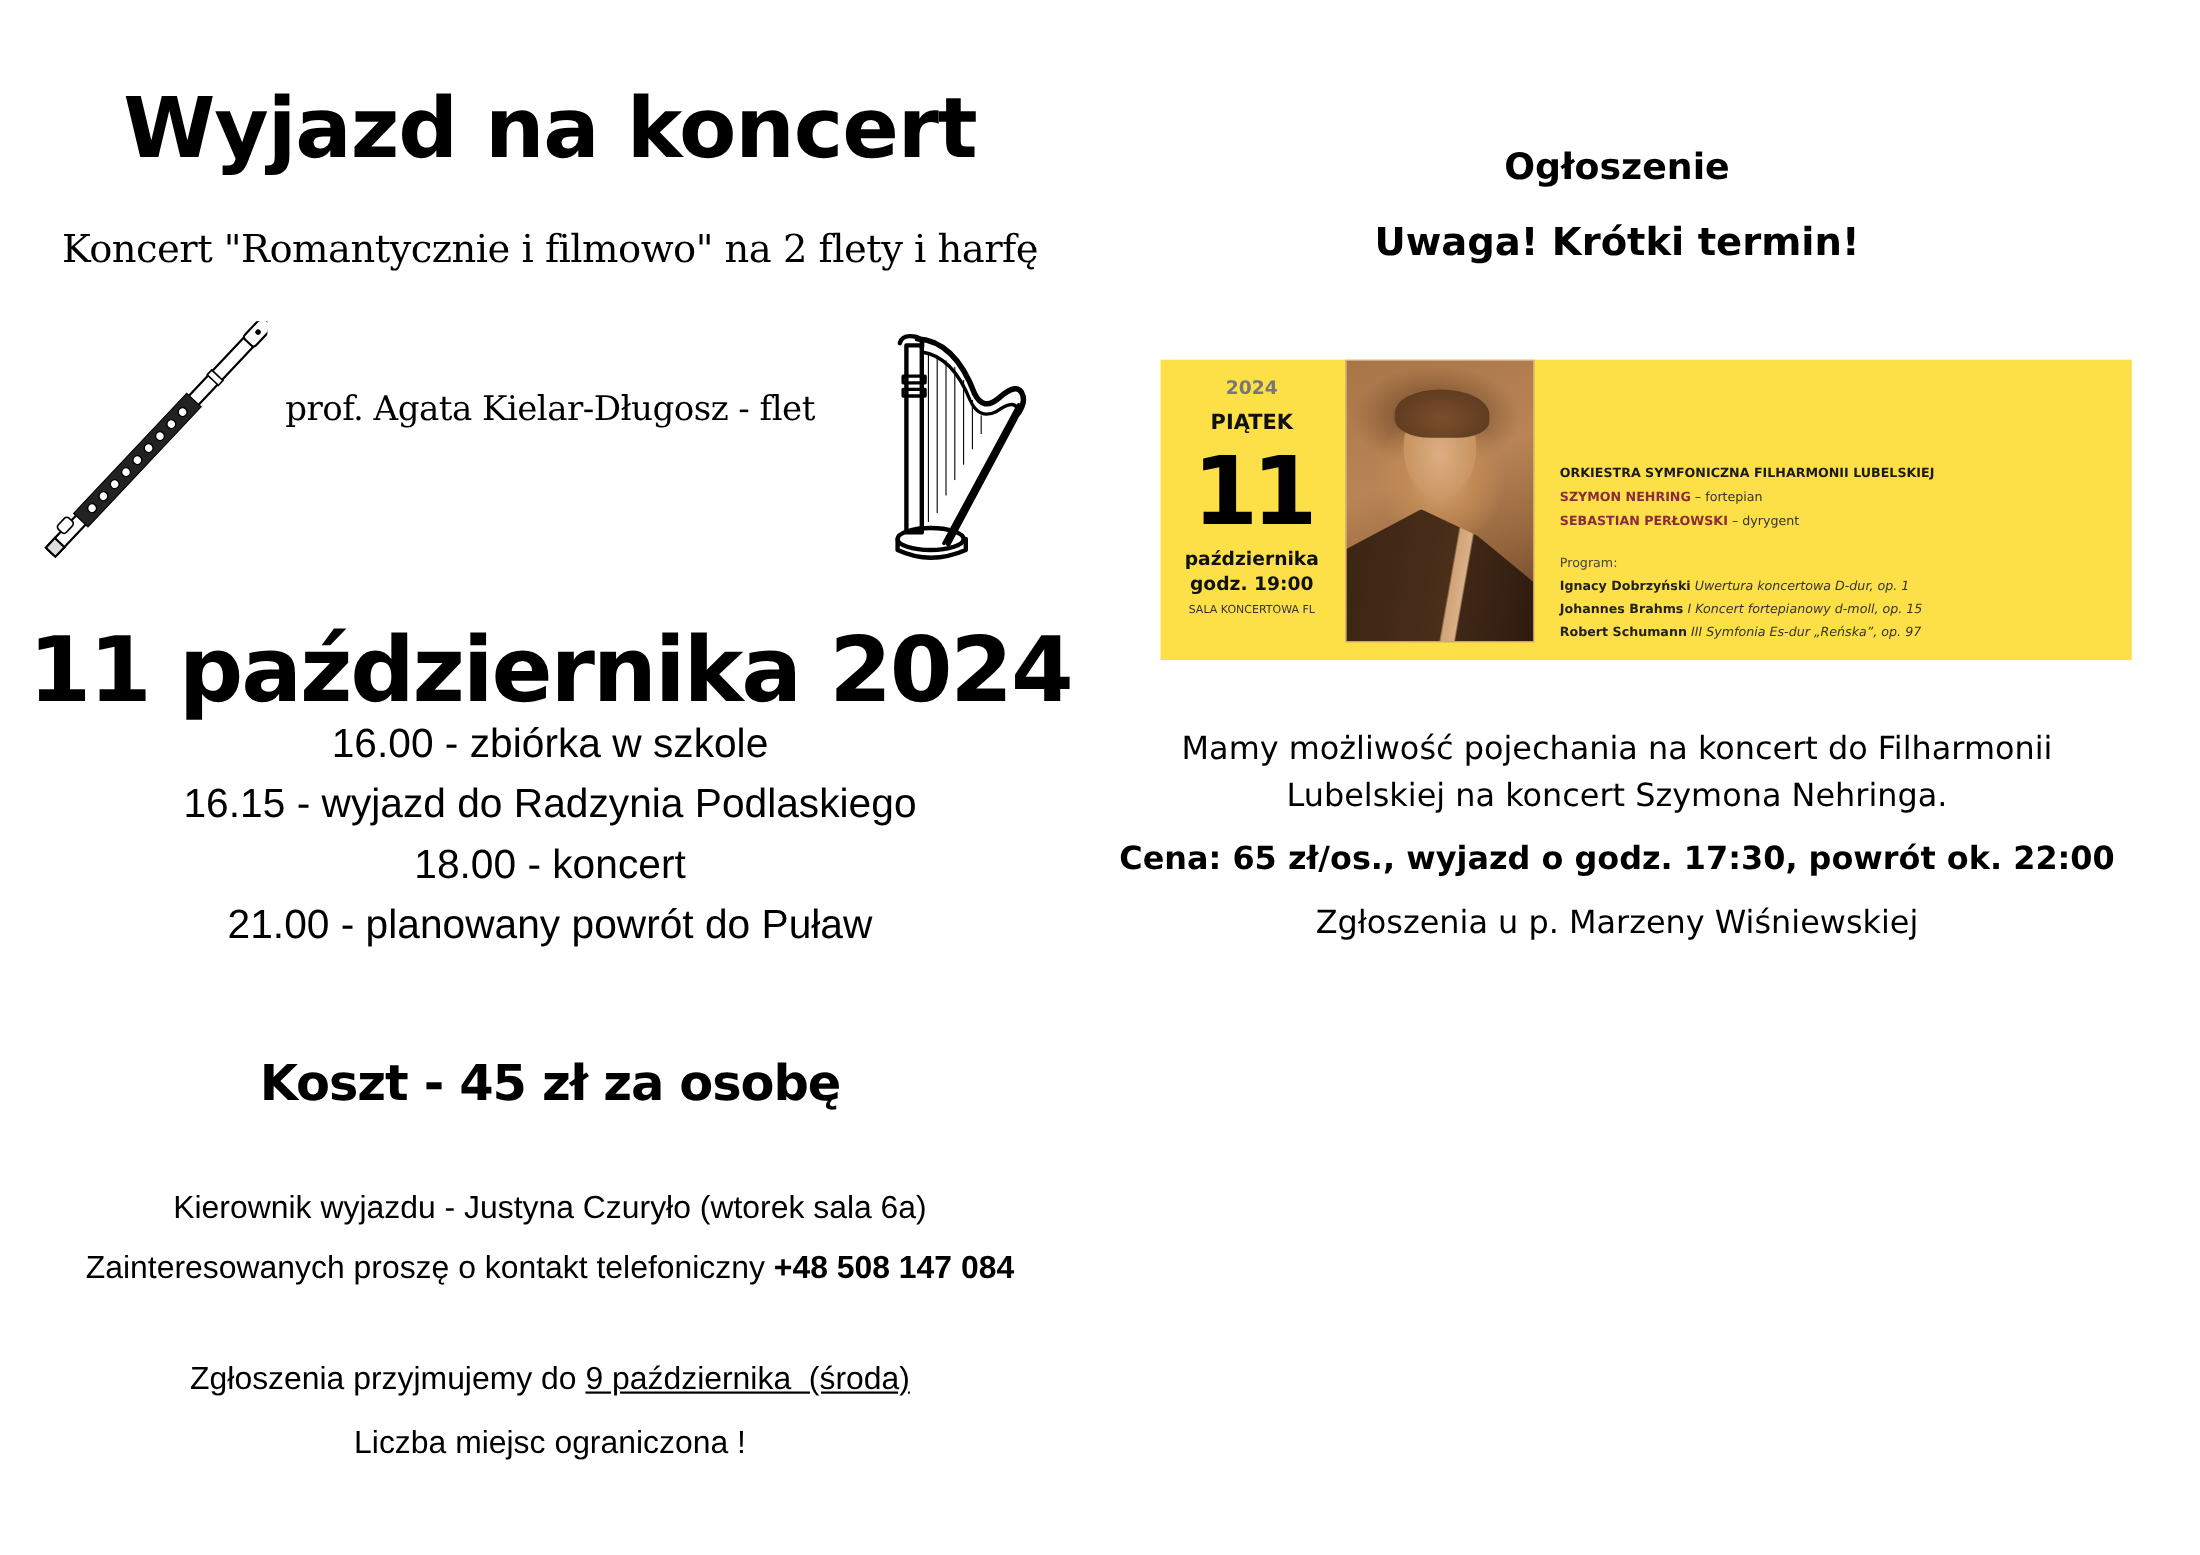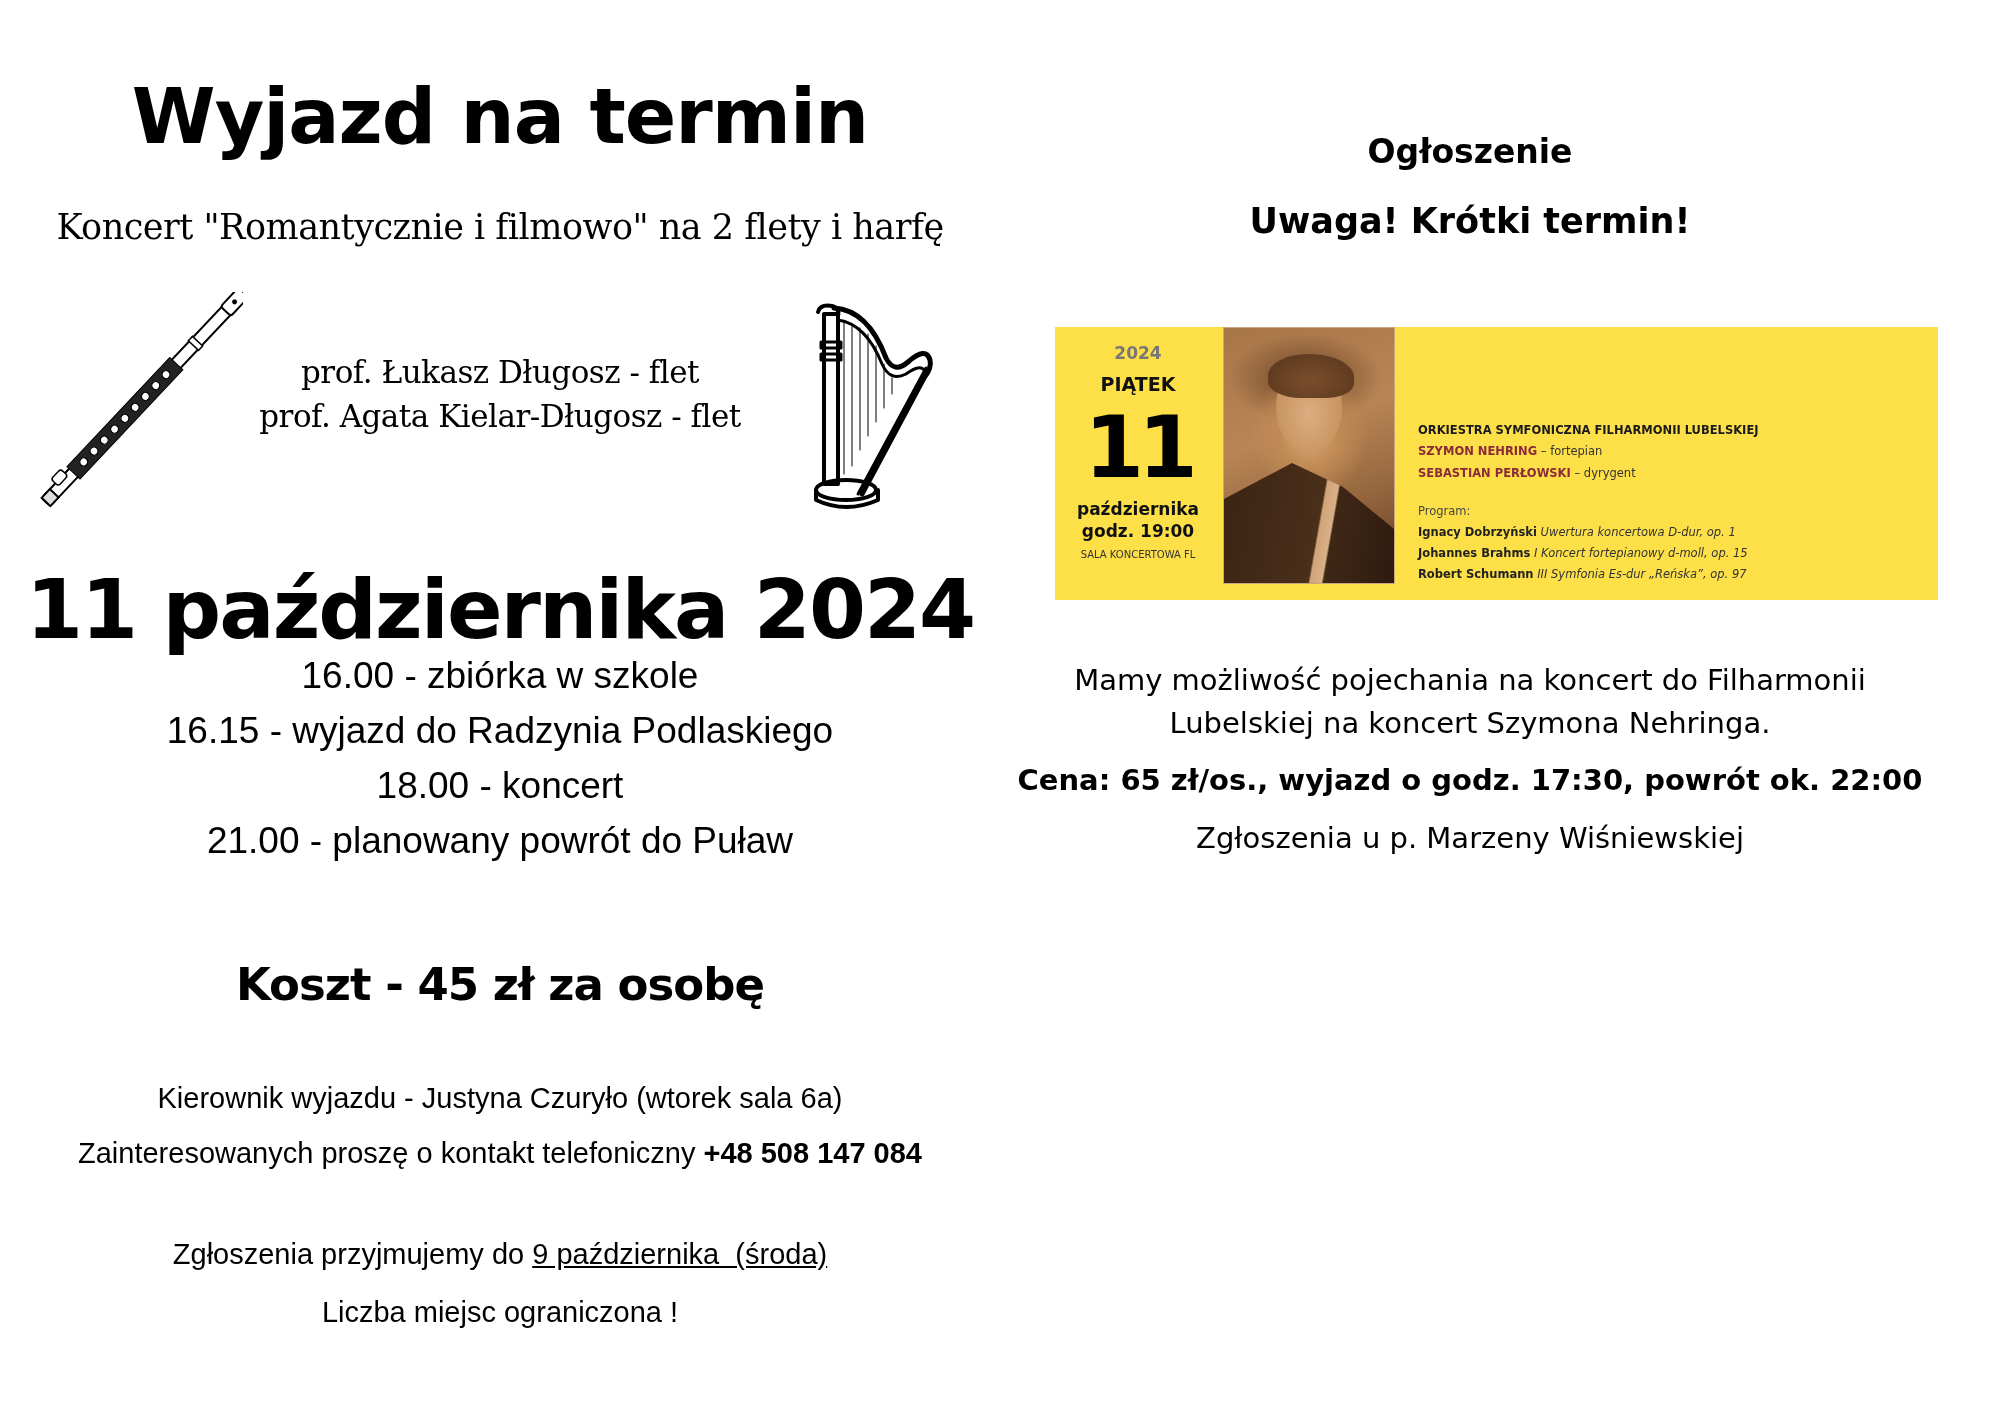--- a/index.html
+++ b/index.html
@@ -71,21 +71,21 @@
   #p-prog3 { top:240px; }
 
   #ann-body1 { left:1000px; width:940px; top:660px; font-size:29px; line-height:40px; }
   #ann-body2 { left:1000px; width:940px; top:703px; font-size:29px; line-height:40px; }
   #ann-price { left:1000px; width:940px; top:760px; font-size:29px; line-height:40px; font-weight:bold; }
   #ann-contact { left:1000px; width:940px; top:818px; font-size:29px; line-height:40px; }
 </style>
 </head>
 <body>
 
-<div id="title" class="abs center geo">Wyjazd na termin</div>
+<div id="title" class="abs center geo">Wyjazd na koncert</div>
 <div id="subtitle" class="abs center serif">Koncert "Romantycznie i filmowo" na 2 flety i harfę</div>
 
 <div id="flute" class="abs">
   <svg width="205" height="218" viewBox="0 0 205 218">
     <g transform="translate(8,210) rotate(-46.7)">
       <rect x="0" y="-6" width="290" height="12" rx="3" fill="#fff" stroke="#000" stroke-width="2"></rect>
       <rect x="0" y="-6" width="12" height="12" fill="#ddd" stroke="#000" stroke-width="2"></rect>
       <rect x="40" y="-9" width="150" height="18" fill="#222" stroke="#000" stroke-width="1"></rect>
       <g fill="#fff" stroke="#000" stroke-width="1.2">
         <circle cx="55" cy="0" r="4"></circle>
@@ -100,21 +100,20 @@
       </g>
       <rect x="20" y="-12" width="14" height="10" rx="3" fill="#fff" stroke="#000" stroke-width="1.5"></rect>
       <rect x="215" y="-7" width="6" height="14" fill="#fff" stroke="#000" stroke-width="1.5"></rect>
       <rect x="262" y="-7" width="26" height="14" rx="3" fill="#fff" stroke="#000" stroke-width="2"></rect>
       <circle cx="275" cy="0" r="2.5" fill="#000"></circle>
     </g>
   </svg>
 </div>
 
 <div id="performers" class="abs serif">
-  <div>prof. Łukasz Długosz - flet</div>
   <div>prof. Agata Kielar-Długosz - flet</div>
 </div>
 
 <div id="harp" class="abs">
   <svg width="128" height="212" viewBox="0 0 128 212" fill="none" stroke="#000" stroke-linecap="round" stroke-linejoin="round">
     <path d="M10 14 Q12 6 24 8 Q32 10 30 18" stroke-width="4"></path>
     <rect x="16" y="16" width="14" height="170" stroke-width="4"></rect>
     <rect x="13" y="44" width="20" height="6" stroke-width="3"></rect>
     <rect x="13" y="56" width="20" height="6" stroke-width="3"></rect>
     <path d="M26 10 Q60 12 78 60 Q86 76 100 64 Q118 48 122 62 Q124 70 116 80 L54 196" stroke-width="5"></path>

